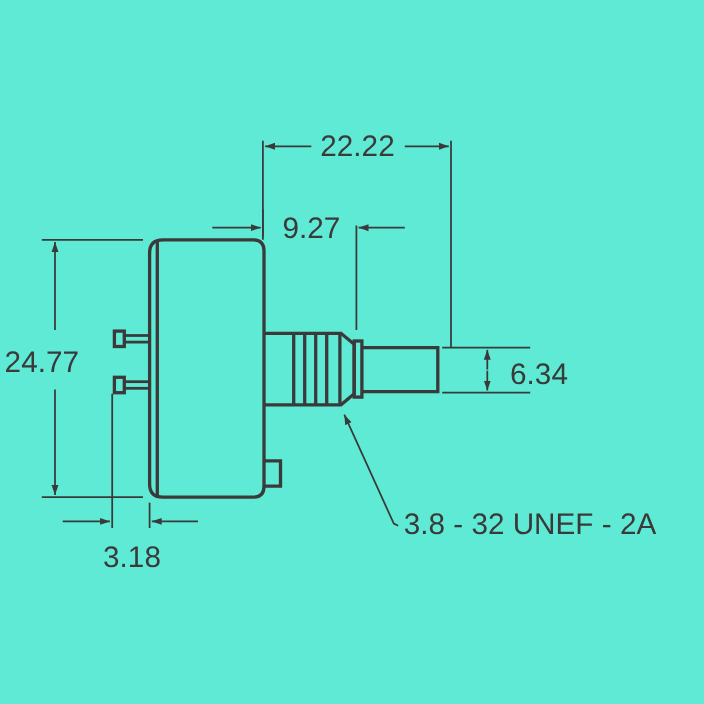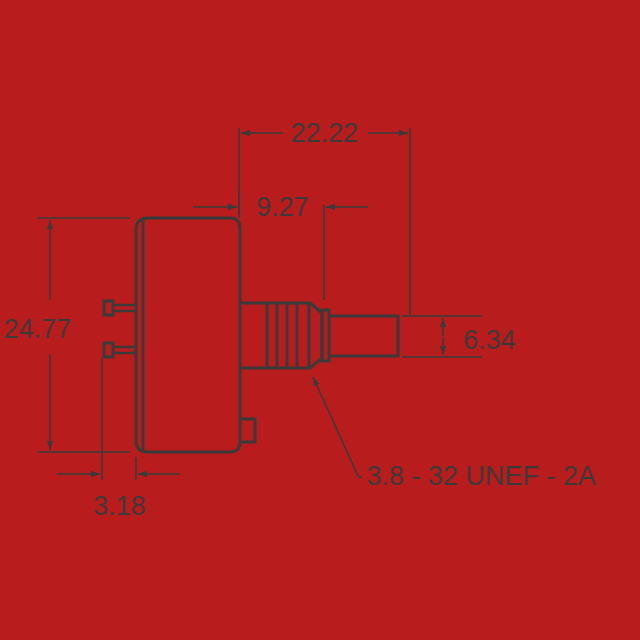--- a/index.html
+++ b/index.html
@@ -1,17 +1,17 @@
 <!DOCTYPE html>
 <html><head>
   <meta charset="utf-8">
   <style>
     html, body { margin: 0; padding: 0; background: #ffffff; }
     body { width: 640px; height: 640px; overflow: hidden; }
-    .canvas { position: relative; width: 640px; height: 640px; background: #b91c1c; }
+    .canvas { position: relative; width: 640px; height: 640px; background: #5eead4; }
     svg { position: absolute; left: 0; top: 0; }
     .dimtxt { font-family: "Liberation Sans", sans-serif; font-size: 27px; fill: #3a3a3a; }
   </style>
 </head>
 <body>
 
 <div class="canvas">
   <svg width="640" height="640" viewBox="0 0 640 640">
     <defs>
       <marker id="arrow" viewBox="0 0 10 10" refX="10" refY="5" markerWidth="9" markerHeight="9" orient="auto-start-reverse" markerUnits="userSpaceOnUse">

